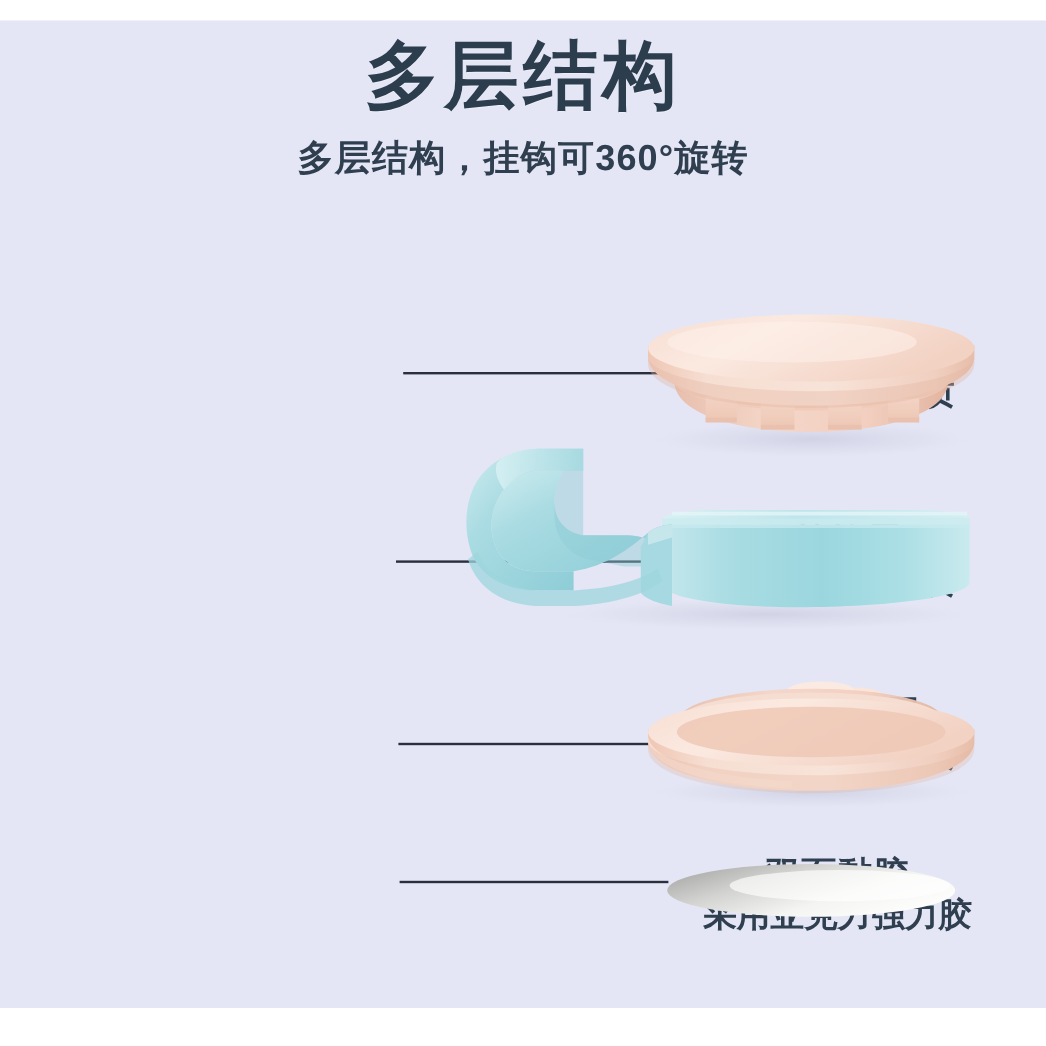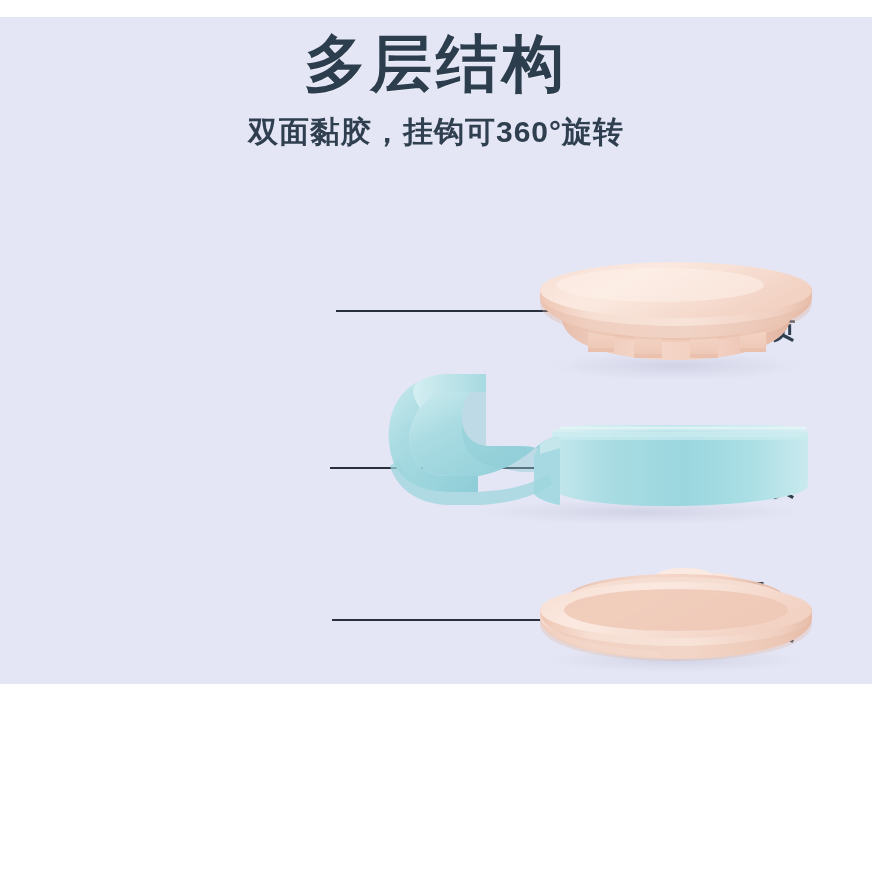--- a/index.html
+++ b/index.html
@@ -10,21 +10,21 @@
   body {
     width: 872px;
     height: 872px;
     overflow: hidden;
     font-family: "Liberation Sans", "DejaVu Sans", sans-serif;
   }
 
   #poster {
     position: relative;
     width: 872px;
-    height: 684px;
+    height: 872px;
     background: #ffffff;
     overflow: hidden;
   }
 
   
   .bg-field {
     position: absolute;
     left: 0;
     top: 17px;
     width: 872px;
@@ -100,21 +100,21 @@
 </style>
 </head>
 <body>
 
 <div id="poster">
 
   <div class="bg-field"></div>
 
   <div class="header">
     <div class="title">多层结构</div>
-    <div class="subtitle">双面黏胶，挂钩可360°旋转</div>
+    <div class="subtitle">多层结构，挂钩可360°旋转</div>
   </div>
 
   <div class="leader ld1"></div>
   <div class="leader ld2"></div>
   <div class="leader ld3"></div>
   <div class="leader ld4"></div>
 
   <div class="label-block lbl1">
     <div class="label-line1">挂钩面层</div>
     <div class="label-line2">采用ABS材质</div>

